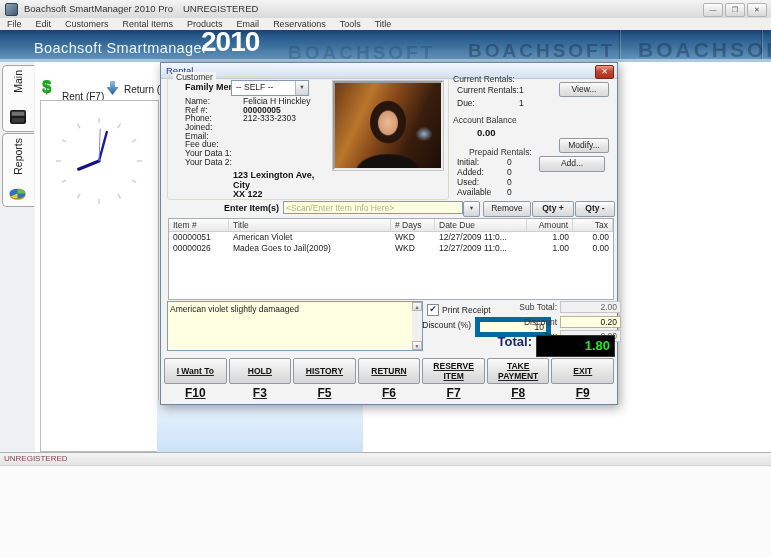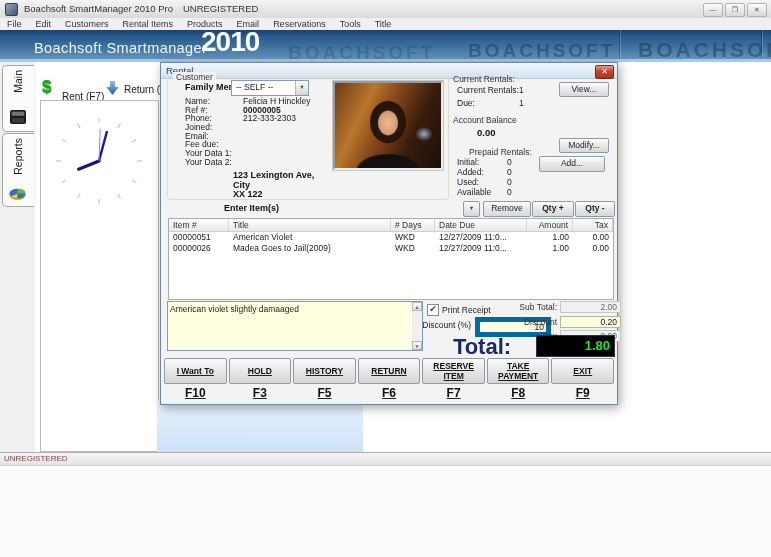--- a/index.html
+++ b/index.html
@@ -119,21 +119,21 @@
   .disc-label{position:absolute;left:230px;top:257px;width:80px;text-align:right;font-size:8.5px;color:#222;}
   .disc-input{position:absolute;left:314px;top:254px;width:62px;height:10px;background:#ffffe1;border:5px solid #0369a1;font-size:8.5px;font-family:inherit;text-align:right;padding:0 2px;color:#111;}
 
   .trow-label{position:absolute;width:60px;text-align:right;font-size:8.5px;color:#333;}
   .tl-sub{left:336px;top:239px;} .tl-disc{left:336px;top:254px;} .tl-tax{left:336px;top:268px;}
   .tfield{position:absolute;left:399px;width:53px;height:10px;border:1px solid #c6c6c6;font-size:8.5px;line-height:10px;text-align:right;padding:0 3px;box-sizing:content-box;}
   .tf-grey{background:#f0f0f0;color:#666;}
   .tf-yellow{background:#ffffe1;color:#111;border-color:#b9b39a;text-align:right;}
   .tf-sub{top:238px;} .tf-disc{top:253px;} .tf-tax{top:267px;}
 
-  .total-label{position:absolute;left:271px;top:271px;width:100px;text-align:center;font-size:22px;font-weight:bold;color:#1b2a66;}
+  .total-label{position:absolute;left:271px;top:271px;width:100px;text-align:right;font-size:13px;font-weight:bold;color:#1b2a66;}
   .total-display{position:absolute;left:375px;top:272px;width:77px;height:20px;background:#000;border:1px solid #333;}
   .total-value{position:absolute;right:4px;top:0;line-height:20px;font-size:13px;font-weight:bold;color:#25e52b;}
 
   .btnrow{position:absolute;left:3px;top:295px;width:450px;display:flex;gap:2px;}
   .btncol{flex:1;text-align:center;text-decoration:underline;}
   .abtn{height:24px;background:linear-gradient(#fafafa,#e8e8e8 45%,#d6d6d6);border:1px solid #8e9aa5;border-radius:2px;font-size:8.5px;font-weight:bold;color:#111;display:flex;align-items:center;justify-content:center;overflow:hidden;}
   .fkey{margin-top:2px;font-size:12px;font-weight:bold;color:#111;}
 
   .statusbar{position:absolute;left:0;top:452px;width:771px;height:12px;background:linear-gradient(#f4f4f4,#e4e4e4);border-top:1px solid #b0b0b0;border-bottom:1px solid #cfcfcf;}
   .status-text{position:absolute;left:4px;top:0;line-height:11px;font-size:8px;color:#84454f;}
@@ -317,20 +317,21 @@
           <span class="rv">0</span>
         </div>
         <div class="prow">
           <span class="rl">Available</span>
           <span class="rv">0</span>
         </div>
       </div>
     <div class="sbtn add-btn">Add...</div>
 
     <span class="enter-label">Enter Item(s)</span>
+    <input class="enter-input" placeholder="&lt;Scan/Enter Item Info Here&gt;" style="">
     <div class="dd-mini">▼</div>
     <div class="sbtn remove-btn">Remove</div>
     <div class="sbtn qtyp-btn">Qty +</div>
     <div class="sbtn qtym-btn">Qty -</div>
 
     <div class="tbl">
       <div class="thead" id="tbl-head">
           <div class="th" style="width: 60px;">Item #</div>
           <div class="th" style="width: 162px;">Title</div>
           <div class="th" style="width: 44px;"># Days</div>

